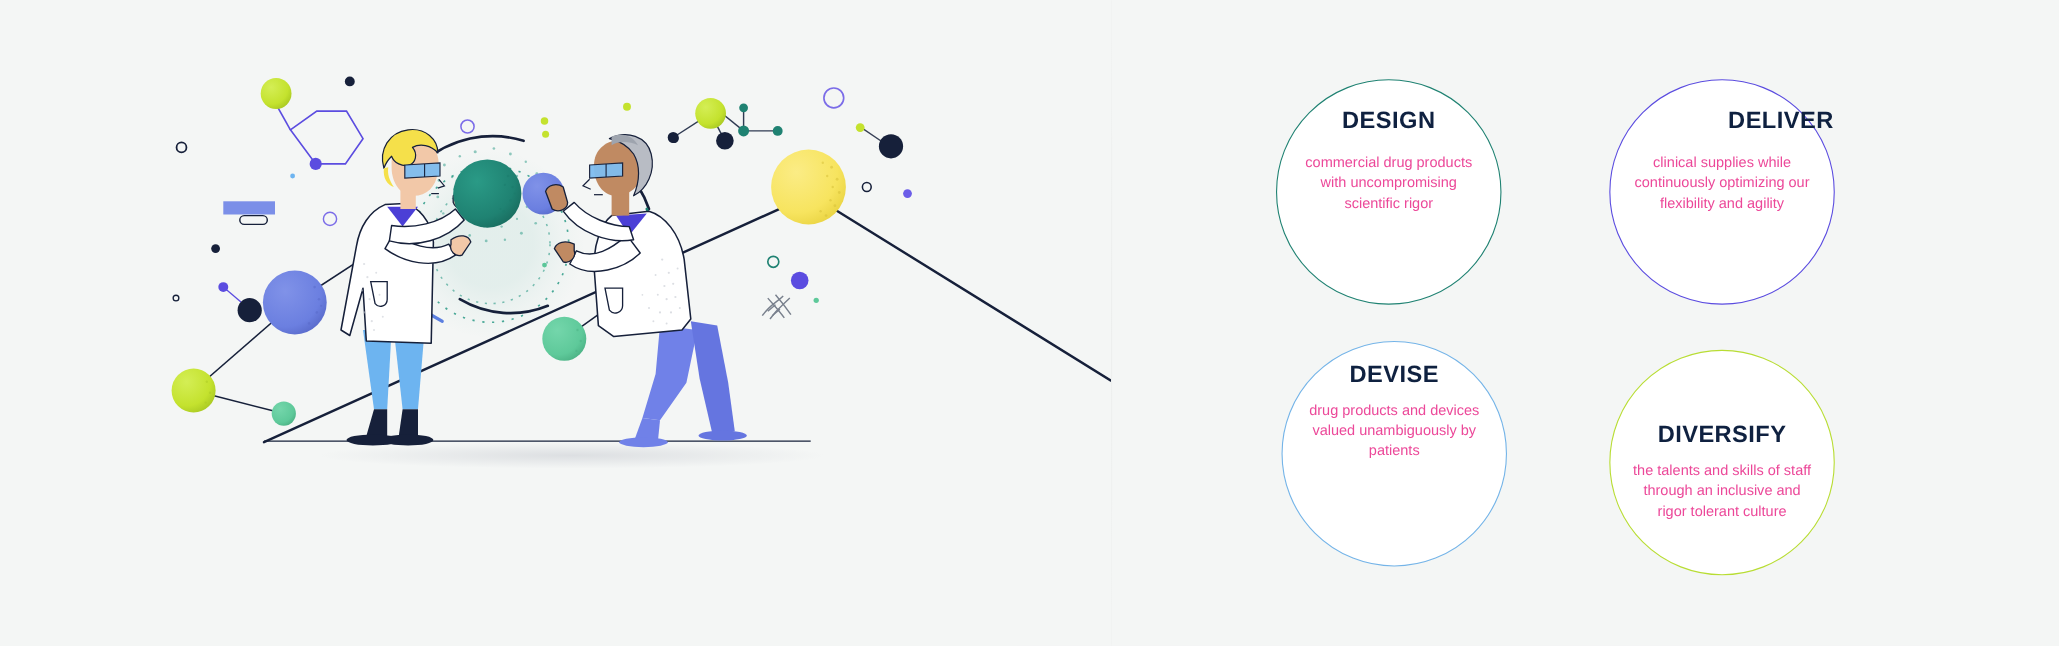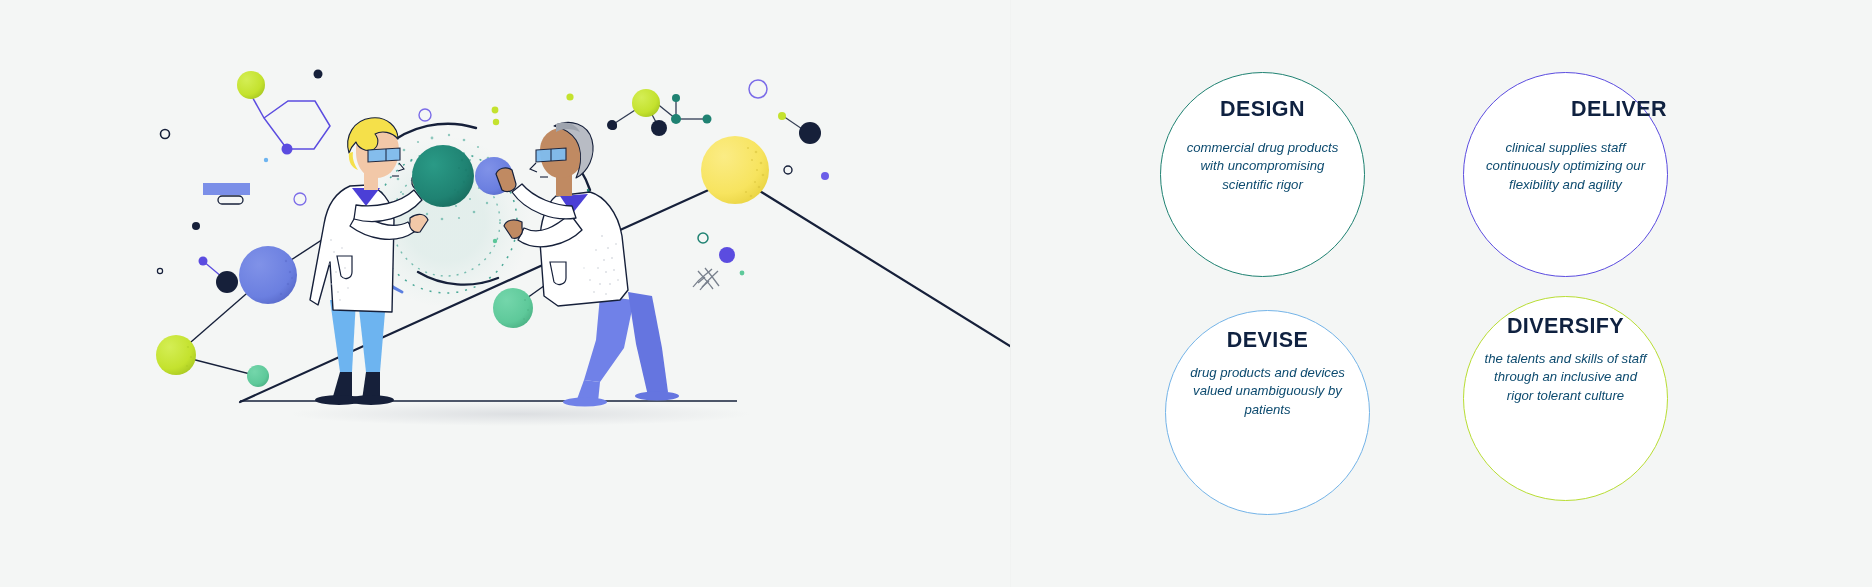--- a/index.html
+++ b/index.html
@@ -38,32 +38,31 @@
     font-weight:bold;
     font-size:21.5px;
     letter-spacing:0.4px;
     color:#0f2140;
     margin-top:26px;
     line-height:1;
   }
   .pillar-body{
     font-size:13.2px;
     line-height:1.42;
-    color:#0c4a6e;
+    color:#ec4899;
     padding:0 17px;
     margin-top:18px;
-    font-style:italic;
   }
   .pillar.row2 .pillar-title{margin-top:19px;}
   .pillar.row2 .pillar-body{margin-top:12px;}
 
   #pillar-design   {left:150px; top:72px;  border:1.6px solid #1f8272;}
   #pillar-deliver  {left:453px; top:72px;  border:1.6px solid #5b4ce0;}
   #pillar-devise   {left:155px; top:310px; border:1.6px solid #74b4e8;}
-  #pillar-diversify{left:453px; top:296px; border:1.6px solid #b8dd33;}
+  #pillar-diversify{left:453px; top:318px; border:1.6px solid #b8dd33;justify-content:center;}
 </style>
 </head>
 <body style="background: rgb(244, 246, 245);">
 
 <div id="stage">
 
   <div id="illustration">
     <svg width="1010" height="587" viewBox="0 0 1010 587" xmlns="http://www.w3.org/2000/svg">
       <defs>
         <radialGradient id="gradTeal" cx="35%" cy="32%" r="78%">
@@ -420,21 +419,21 @@
 
   <div id="pillars">
 
     <div class="pillar" id="pillar-design" style="border-color: rgb(31, 130, 114);">
       <div class="pillar-title">DESIGN</div>
       <div class="pillar-body">commercial drug products with uncompromising scientific rigor</div>
     </div>
 
     <div class="pillar" id="pillar-deliver" style="border-color: rgb(91, 76, 224); align-items: flex-end;">
       <div class="pillar-title">DELIVER</div>
-      <div class="pillar-body">clinical supplies staff continuously optimizing our flexibility and agility</div>
+      <div class="pillar-body">clinical supplies while continuously optimizing our flexibility and agility</div>
     </div>
 
     <div class="pillar row2" id="pillar-devise" style="border-color: rgb(116, 180, 232);">
       <div class="pillar-title">DEVISE</div>
       <div class="pillar-body">drug products and devices valued unambiguously by patients</div>
     </div>
 
     <div class="pillar row2" id="pillar-diversify" style="border-color: rgb(184, 221, 51);">
       <div class="pillar-title">DIVERSIFY</div>
       <div class="pillar-body">the talents and skills of staff through an inclusive and rigor tolerant culture</div>

